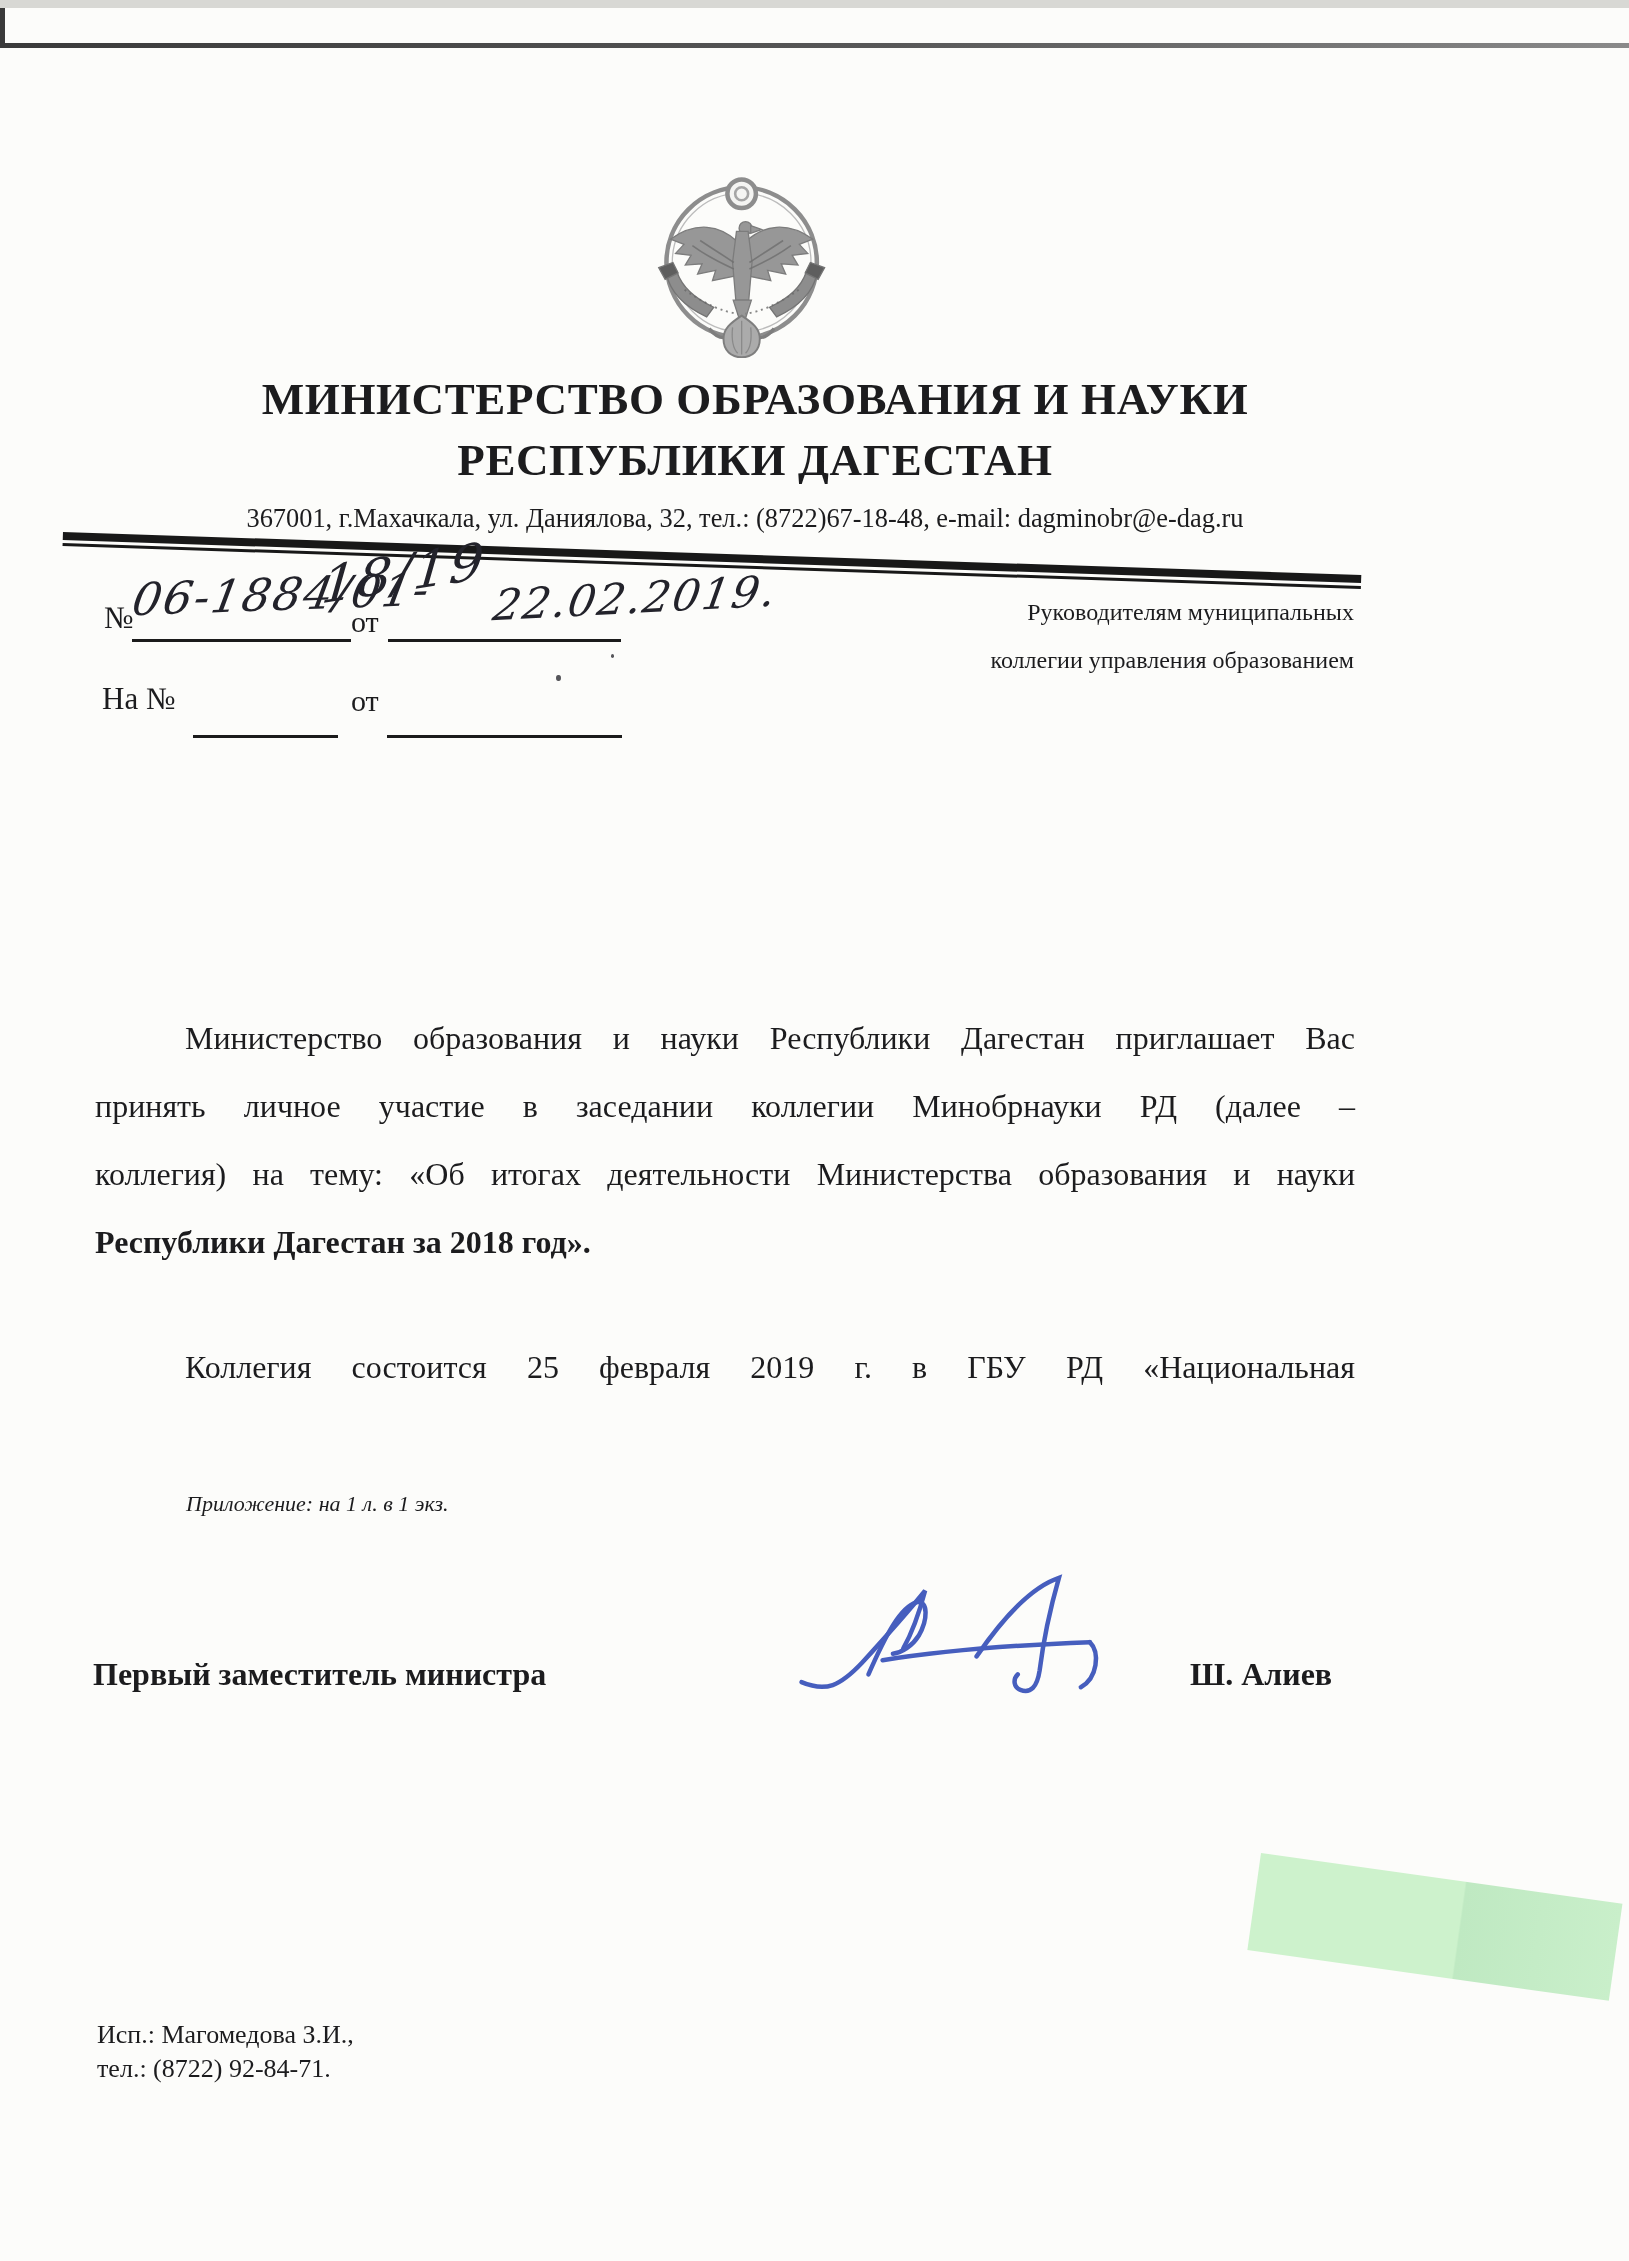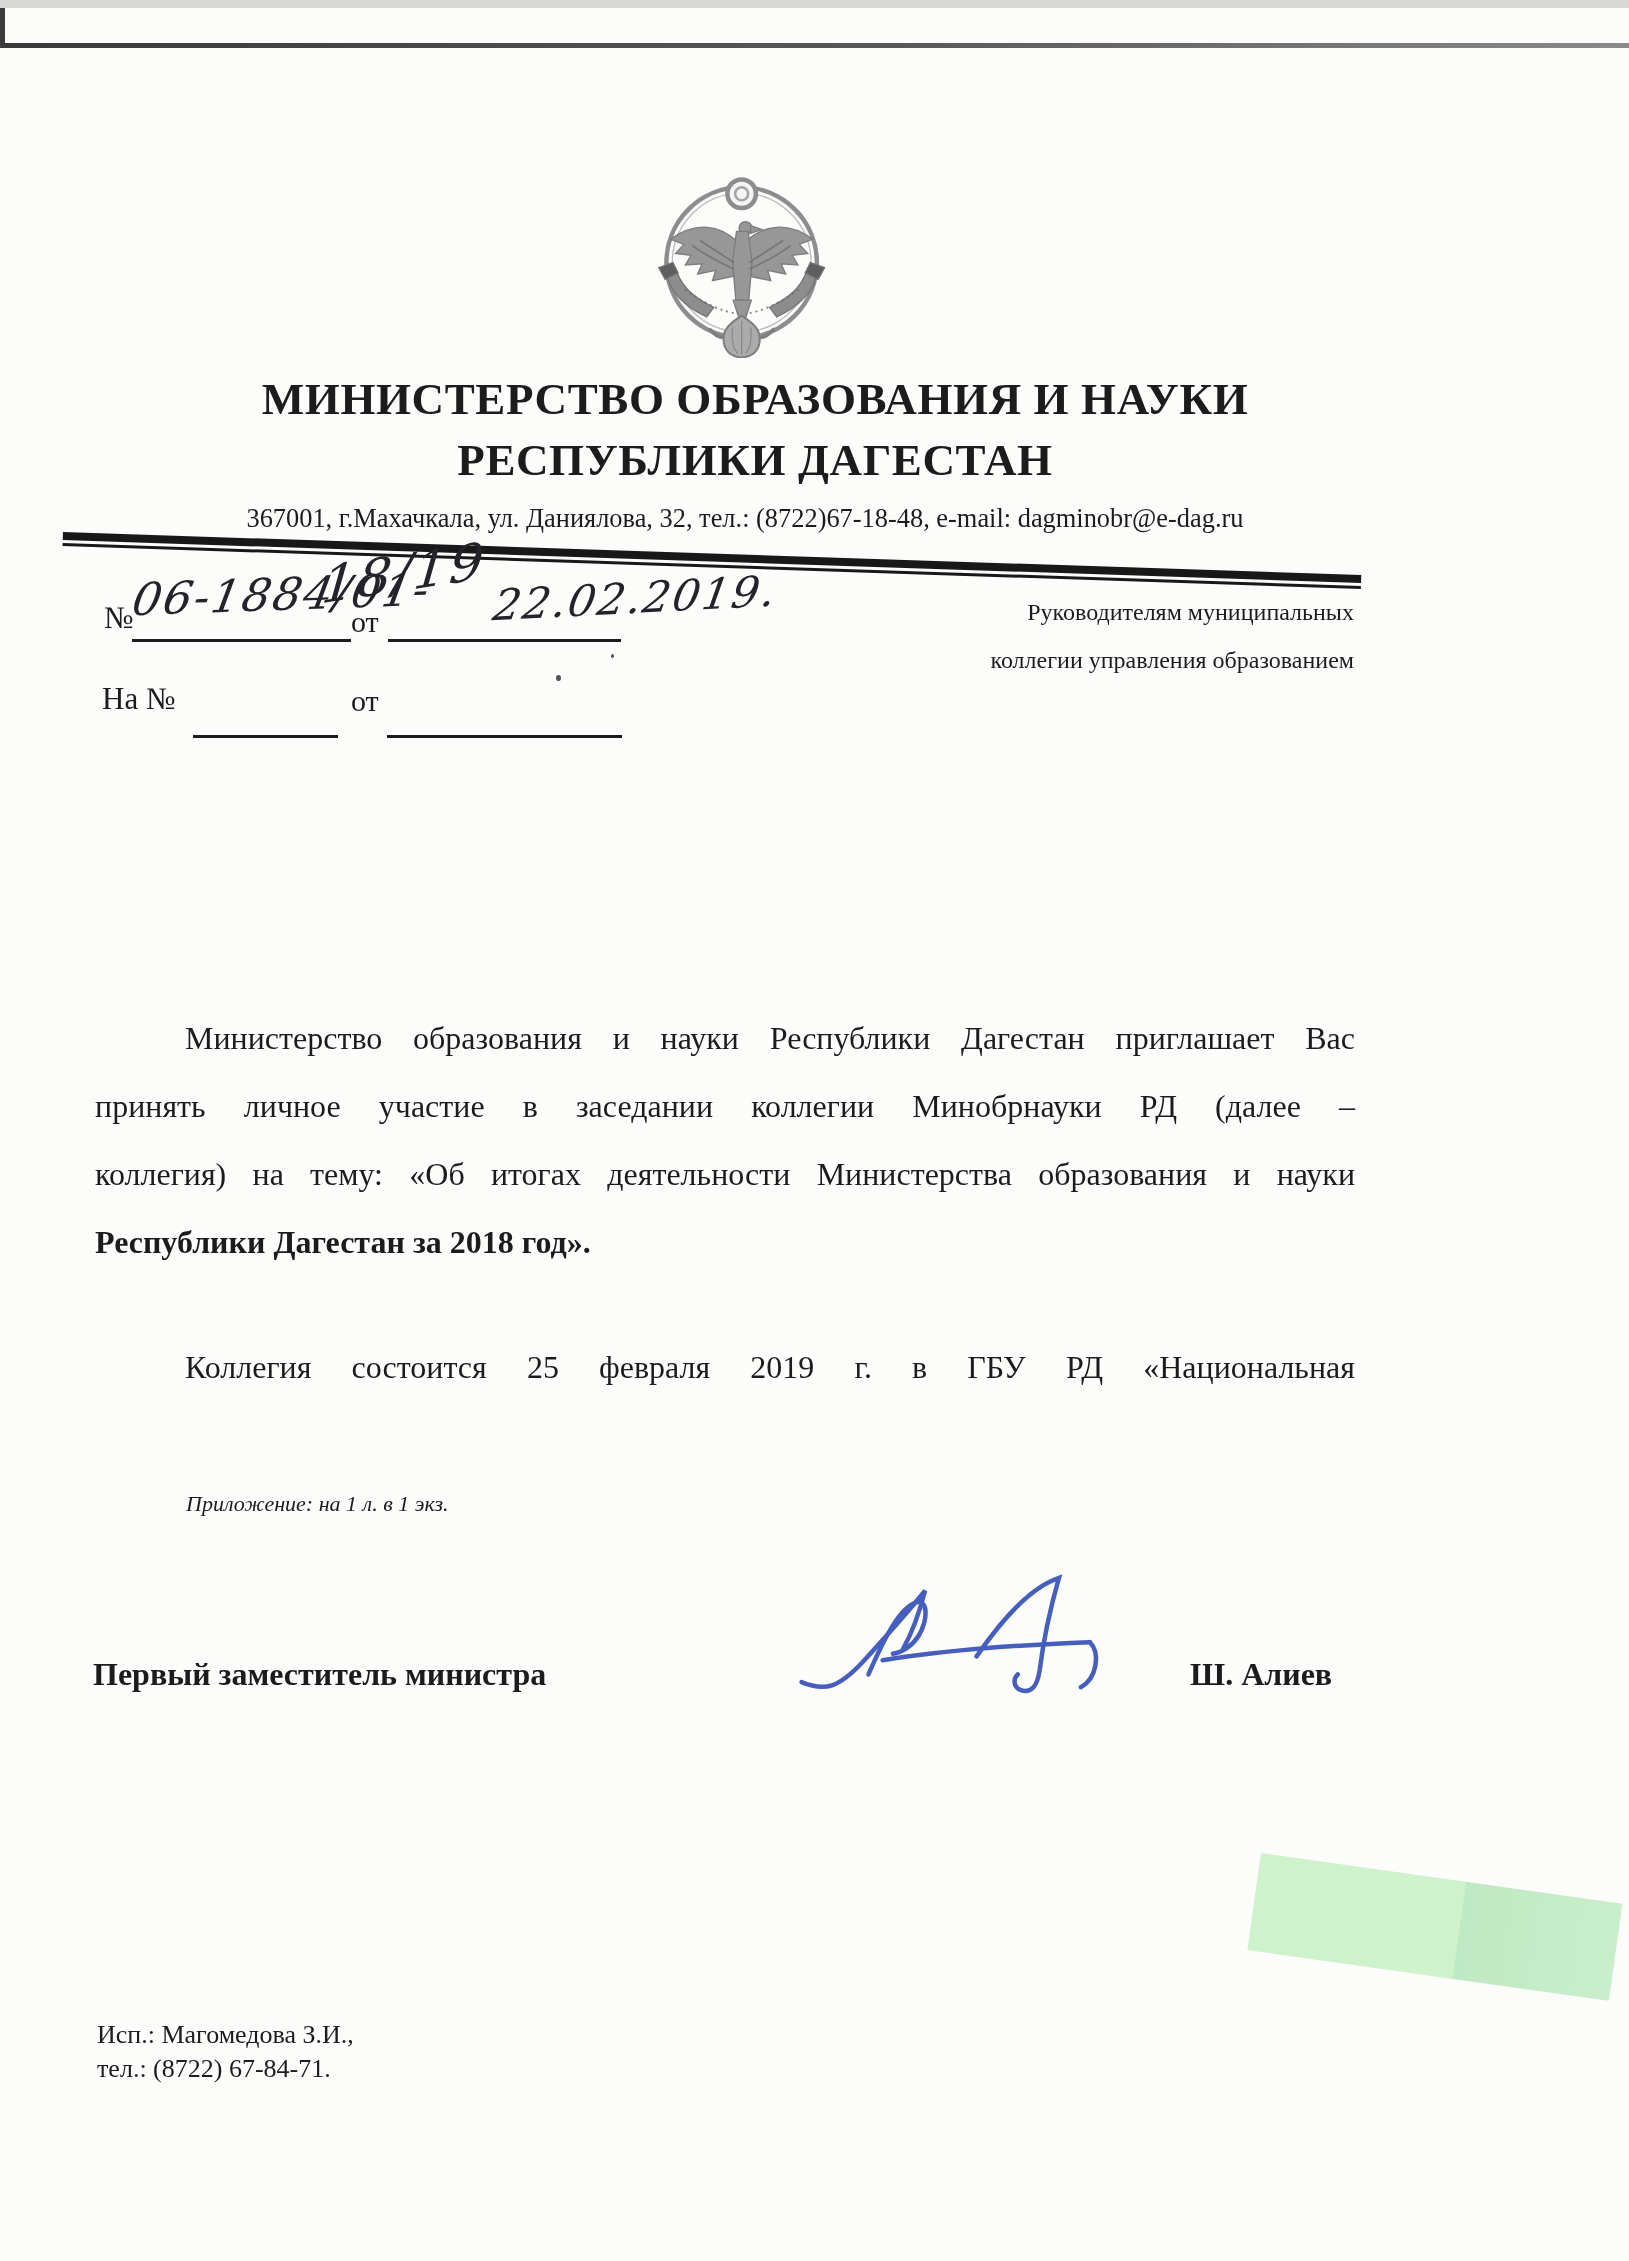--- a/index.html
+++ b/index.html
@@ -158,17 +158,17 @@
       <path d="M462 106 C 478 122 474 162 448 176"></path>
     </g>
   </svg>
 
   <div class="signer-name">Ш. Алиев</div>
 
   <div class="sticker"></div>
 
   <div class="footer">
     <div>Исп.: Магомедова З.И.,</div>
-    <div>тел.: (8722) 67-84-71.</div>
+    <div>тел.: (8722) 92-84-71.</div>
   </div>
 
 </div>
 
 
 </body></html>

